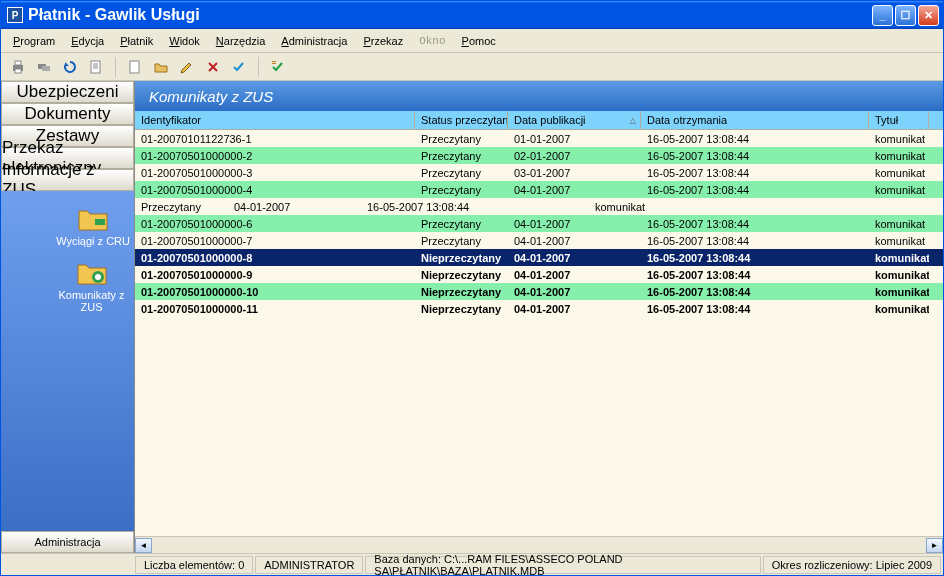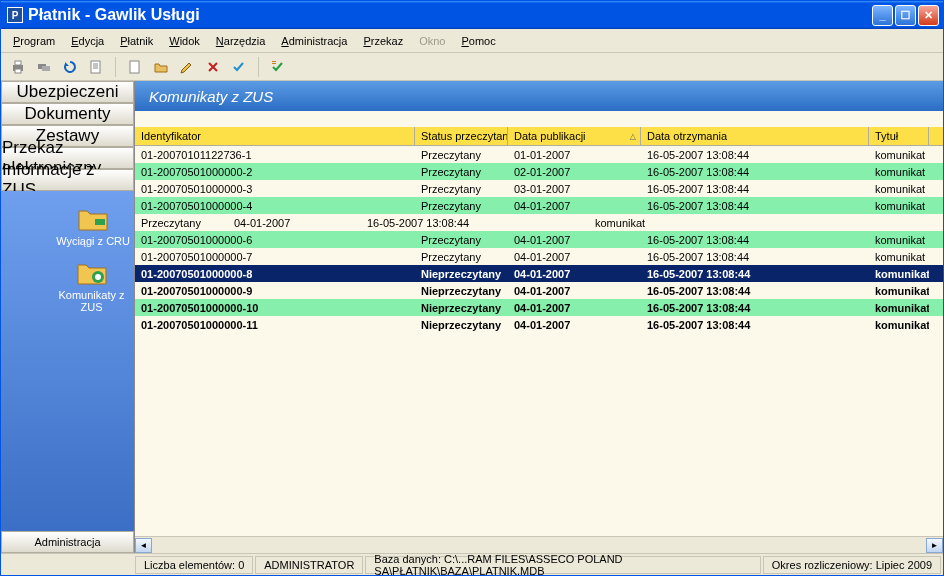--- a/index.html
+++ b/index.html
@@ -10,21 +10,21 @@
   .titlebar .app-icon { width: 16px; height: 16px; background: #1d4f9c; border: 1px solid #fff; display: inline-flex; align-items: center; justify-content: center; font-size: 10px; font-weight: bold; color: #fff; margin-right: 5px; }
   .titlebar .title { flex: 1; font-weight: bold; font-size: 16px; }
   .titlebar .win-btns { display: flex; gap: 2px; }
   .titlebar .win-btn { width: 21px; height: 21px; border: 1px solid #fff; border-radius: 3px; display: flex; align-items: center; justify-content: center; font-weight: bold; font-size: 11px; cursor: pointer; }
   .titlebar .win-min, .titlebar .win-max { background: linear-gradient(to bottom, #7eb6ff, #2b72d8); color: #fff; }
   .titlebar .win-close { background: linear-gradient(to bottom, #f5a79a, #d43b1a); color: #fff; }
   
   
   .menubar { height: 24px; background: #ece9d8; border-bottom: 1px solid #c9c6b8; display: flex; align-items: center; padding: 0 6px; gap: 4px; }
   .menubar .mi { padding: 2px 6px; cursor: pointer; }
-  .menubar .mi.disabled { color: #9e9b8a; cursor: default; }
+  .menubar .mi.disabled { color: #9e9b8a; cursor: default; font-family: Liberation Mono, monospace; }
   .menubar .mi u { text-decoration: underline; }
   
   
   .toolbar { height: 28px; background: #ece9d8; border-bottom: 1px solid #c9c6b8; display: flex; align-items: center; padding: 0 6px; gap: 4px; }
   .toolbar .tb-btn { width: 22px; height: 22px; display: flex; align-items: center; justify-content: center; cursor: pointer; border: 1px solid transparent; }
   .toolbar .tb-sep { width: 1px; height: 20px; background: #c9c6b8; margin: 0 4px; }
   .toolbar svg { width: 16px; height: 16px; }
   
   
   .main { display: flex; height: calc(576px - 28px - 24px - 28px - 22px - 2px); }
@@ -36,21 +36,21 @@
   .sidebar .side-content .folder-item { display: flex; flex-direction: column; align-items: center; color: #fff; font-size: 11px; cursor: pointer; padding: 4px; text-align: center; }
   .sidebar .side-content .folder-icon { width: 32px; height: 28px; margin-bottom: 2px; }
   .sidebar .admin-btn { height: 22px; background: linear-gradient(to bottom, #fff, #dedbce); border: 1px solid #b0ad9e; display: flex; align-items: center; justify-content: center; cursor: pointer; font-size: 11px; }
   
   
   .content { flex: 1; display: flex; flex-direction: column; background: #fff; }
   .panel-header { height: 30px; background: linear-gradient(to bottom, #5b9be4, #2b6dc5); color: #fff; font-size: 15px; font-style: italic; display: flex; align-items: center; padding: 0 14px; }
   
   
   .table-wrap { flex: 1; overflow: hidden; position: relative; background: #fdf9ea; }
-  .table-head { display: flex; background: #fde047; border-bottom: 1px solid #b0ad9e; margin-top: 16px; }
+  .table-head { display: flex; background: #7dd3fc; border-bottom: 1px solid #b0ad9e; }
   .th { border-right: 1px solid #b0ad9e; padding: 3px 6px; font-size: 11px; position: relative; overflow: hidden; white-space: nowrap; }
   .th .sort-arrow { position: absolute; right: 4px; top: 5px; font-size: 8px; color: #666; }
   .tbody { background: #fdf9ea; }
   .tr { display: flex; height: 17px; align-items: center; }
   .tr.even { background: #fdf9ea; }
   .tr.odd { background: #86efac; }
   .tr.selected { background: #0a246a; color: #fff; font-weight: bold; }
   .tr.unread { font-weight: bold; }
   .td { padding: 1px 6px; font-size: 11px; overflow: hidden; white-space: nowrap; }
   

